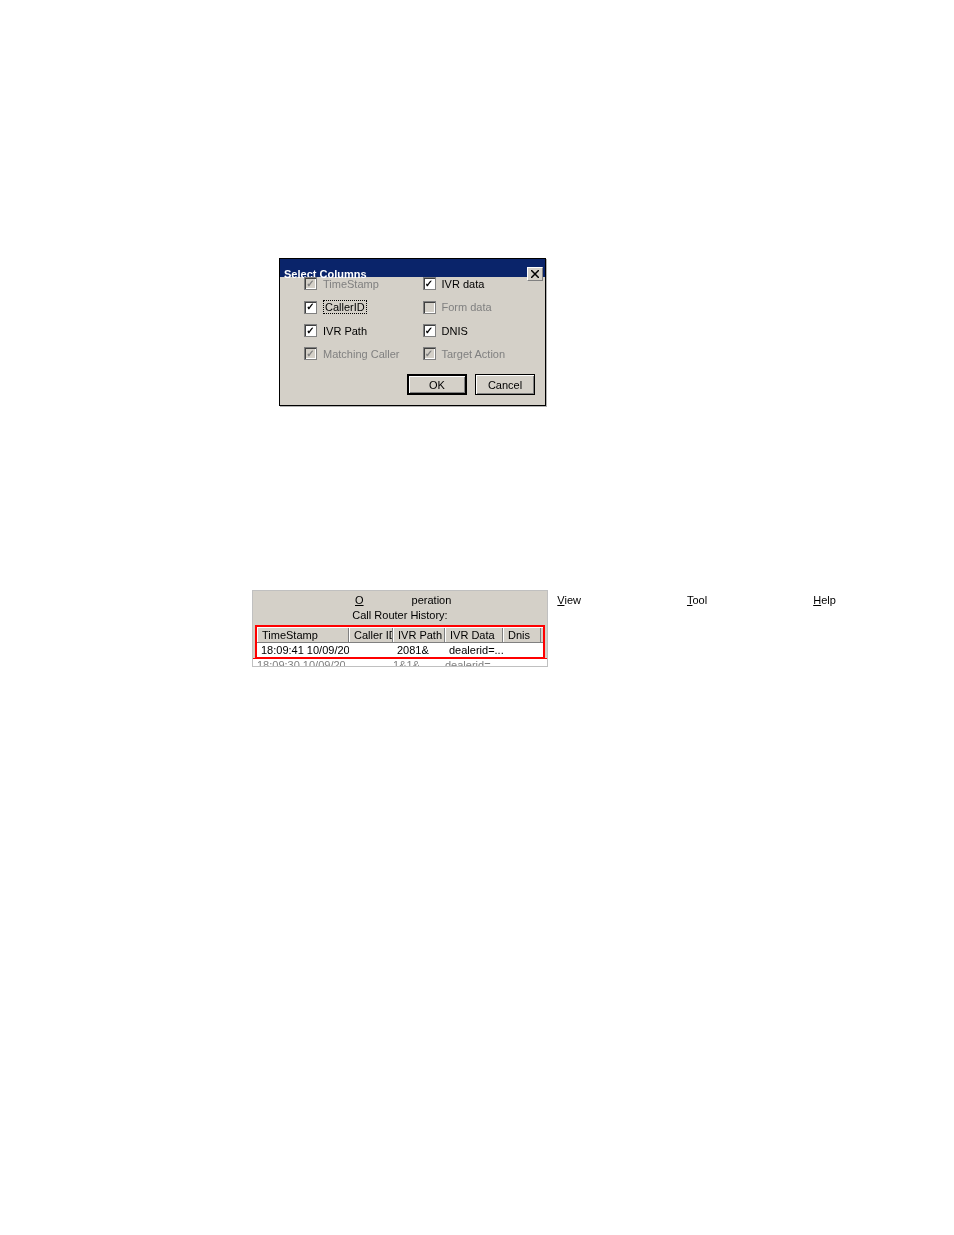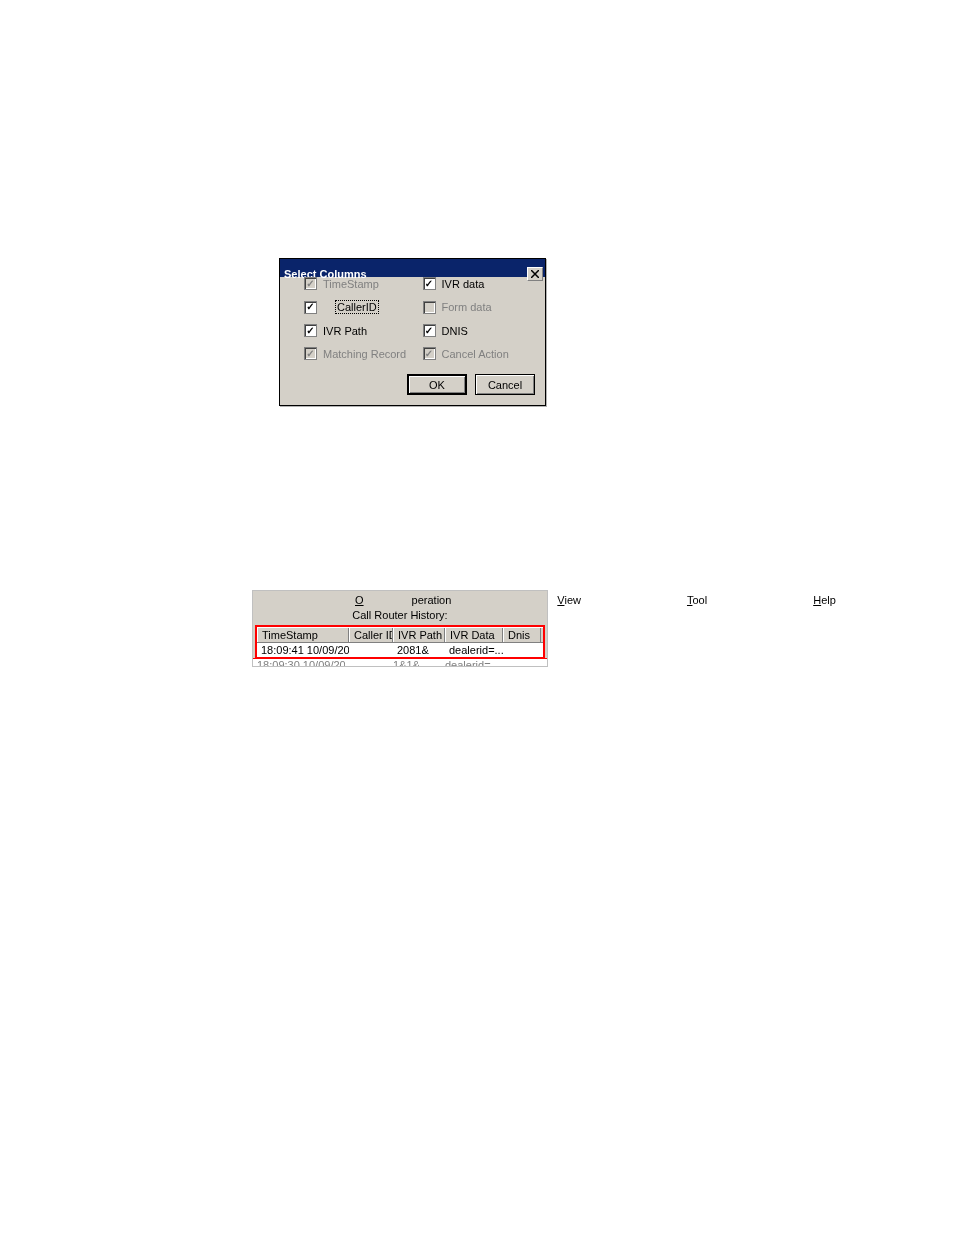--- a/index.html
+++ b/index.html
@@ -58,21 +58,21 @@
     width:13px; height:13px;
     background:#fff;
     border:1px solid #808080;
     box-shadow: inset 1px 1px 0 #404040, inset -1px -1px 0 #fff;
     display:flex; align-items:center; justify-content:center;
     font-size:10px; line-height:1;
   }
   .chk.disabled .box { background:#d4d0c8; }
   .chk .tick::before { content:"✓"; font-weight:bold; }
   .chk.disabled .tick::before { color:#808080; }
-  .chk .focuslbl { border:1px dotted #000; padding:0 1px;margin-left:12px; }
+  .chk .focuslbl { border:1px dotted #000; padding:0 1px; }
   .btnrow {
     display:flex; justify-content:flex-end; gap:8px;
     padding:6px 10px 10px;
   }
   .wbtn {
     width:60px; height:21px;
     background:#d4d0c8;
     border:1px solid #000;
     box-shadow: inset 1px 1px 0 #fff, inset -1px -1px 0 #808080;
     font-size:11px;
@@ -193,27 +193,27 @@
       <span class="box">
           <span class="tick"></span>
         </span>
       <span>DNIS</span>
     </div>
 
     <div class="chk disabled">
       <span class="box">
           <span class="tick"></span>
         </span>
-      <span>Matching Record</span>
-    </div>
-    <div class="chk disabled">
-      <span class="box">
-          <span class="tick"></span>
-        </span>
-      <span>Cancel Action</span>
+      <span>Matching Caller</span>
+    </div>
+    <div class="chk disabled">
+      <span class="box">
+          <span class="tick"></span>
+        </span>
+      <span>Target Action</span>
     </div>
   </div>
 
   <div class="btnrow">
     <div class="wbtn default">OK</div>
     <div class="wbtn">Cancel</div>
   </div>
 </div>
 
 <div class="hist">

